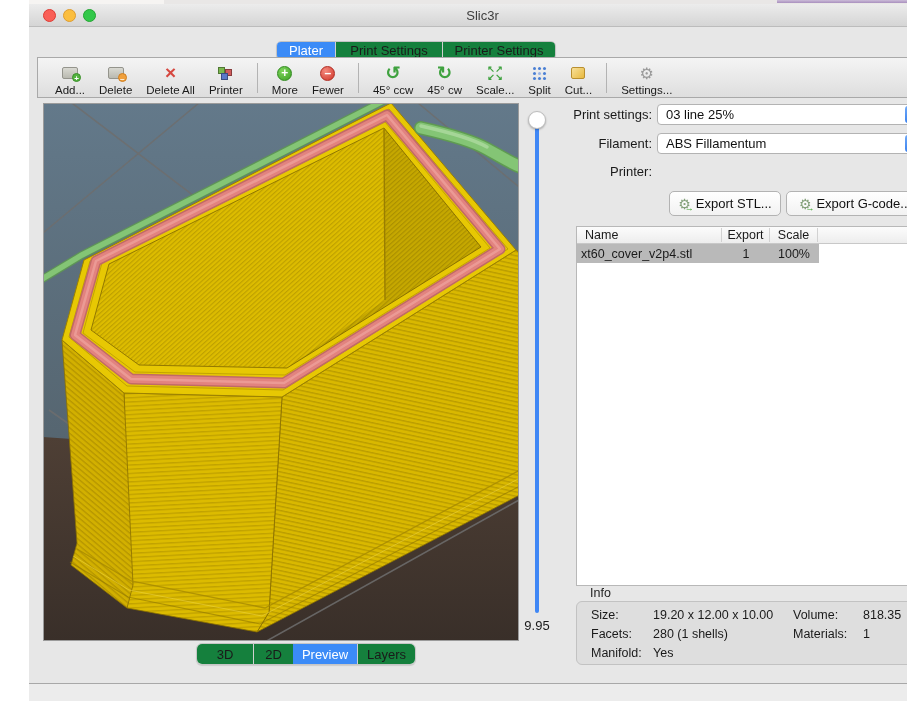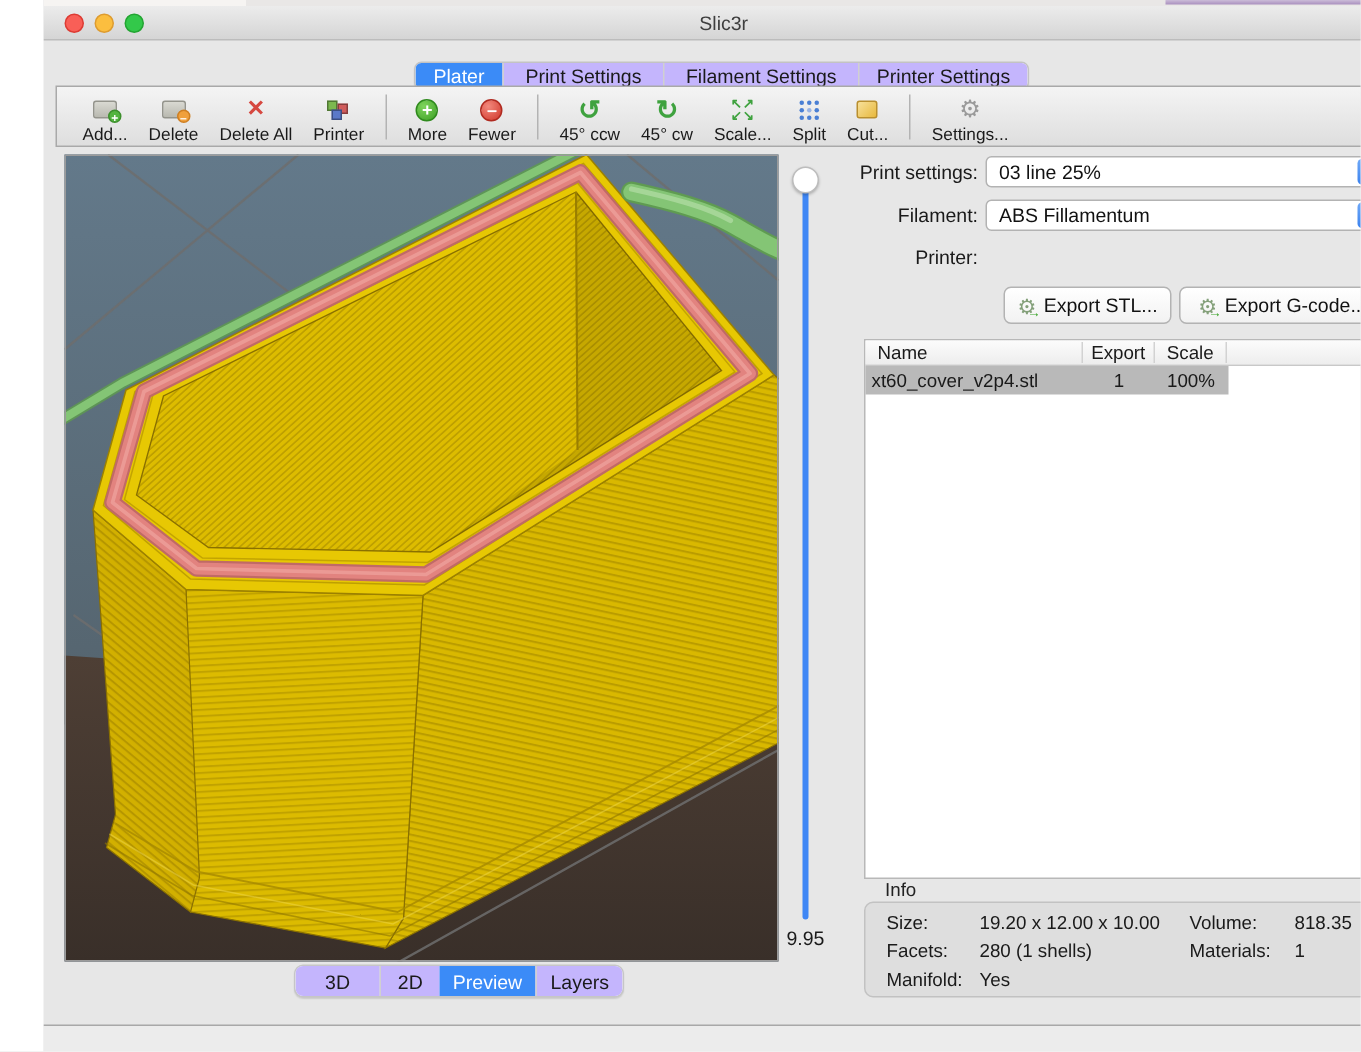--- a/index.html
+++ b/index.html
@@ -21,21 +21,21 @@
   .tl-yel   { left:34px; background:#fbbe3f; border:1px solid #de9c2f; }
   .tl-grn   { left:54px; background:#33c84a; border:1px solid #23a532; }
   .win-title { position:absolute; left:0; right:0; top:0; height:23px; line-height:23px;
     text-align:center; font-size:13px; color:#3e3e3e; }
 
   
   .main-tabs { position:absolute; left:247px; top:41px; height:19px; display:flex;
     border:1px solid #c3c3c3; border-radius:5px; overflow:hidden; background:#fff;
     box-shadow:0 1px 1px rgba(0,0,0,.12); }
   .seg { height:100%; display:flex; align-items:center; justify-content:center;
-    font-size:13px; background:#c4b5fd; color:#1a1a1a; }
+    font-size:13px; background:#15803d; color:#1a1a1a; }
   .seg + .seg { border-left:1px solid #d0d0d0; }
   .seg.sel { background:#3b8bf7; color:#fff; border-left:none; }
 
   
   .toolbar { position:absolute; left:8px; top:57px; width:891px; height:41px;
     background:linear-gradient(#f4f4f4,#dedede); border:1px solid #a9a9a9;
     display:flex; align-items:center; padding-left:10px; }
   .ti { display:flex; flex-direction:column; align-items:center; justify-content:flex-end;
     height:38px; padding:0 7px; cursor:default; }
   .ti .ic { height:21px; display:flex; align-items:center; justify-content:center; }
@@ -143,21 +143,20 @@
   <div class="titlebar">
     <span class="tl-btn tl-red"></span>
     <span class="tl-btn tl-yel"></span>
     <span class="tl-btn tl-grn"></span>
     <div class="win-title">Slic3r</div>
   </div>
 
   <div class="main-tabs">
     <div class="seg sel" style="width:58px">Plater</div>
     <div class="seg" style="width:107px">Print Settings</div>
-    <div class="seg" style="width:130px">Filament Settings</div>
     <div class="seg" style="width:113px">Printer Settings</div>
   </div>
 
   <div class="toolbar">
     <div class="ti">
       <span class="ic">
           <span class="boxic">
             <span class="badge green">+</span>
           </span>
         </span>

